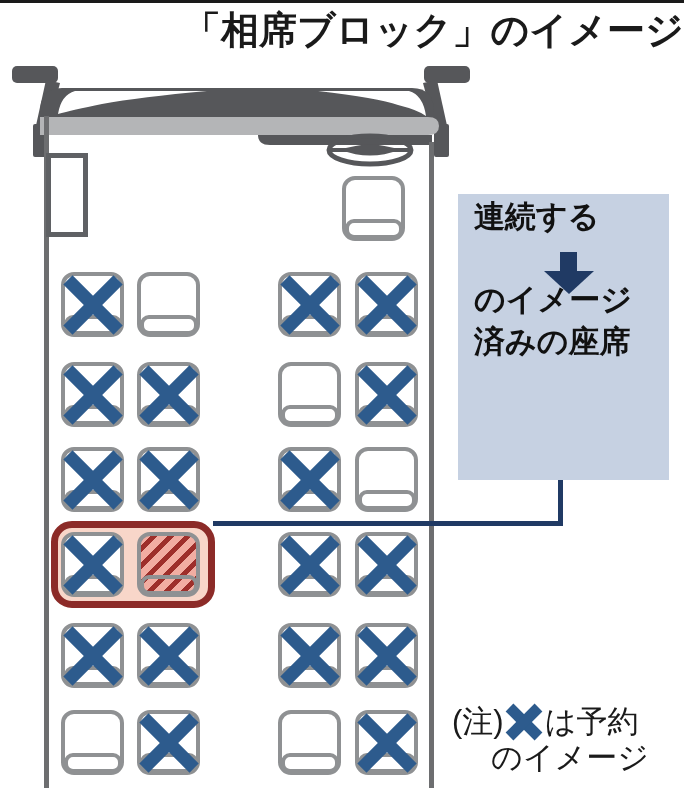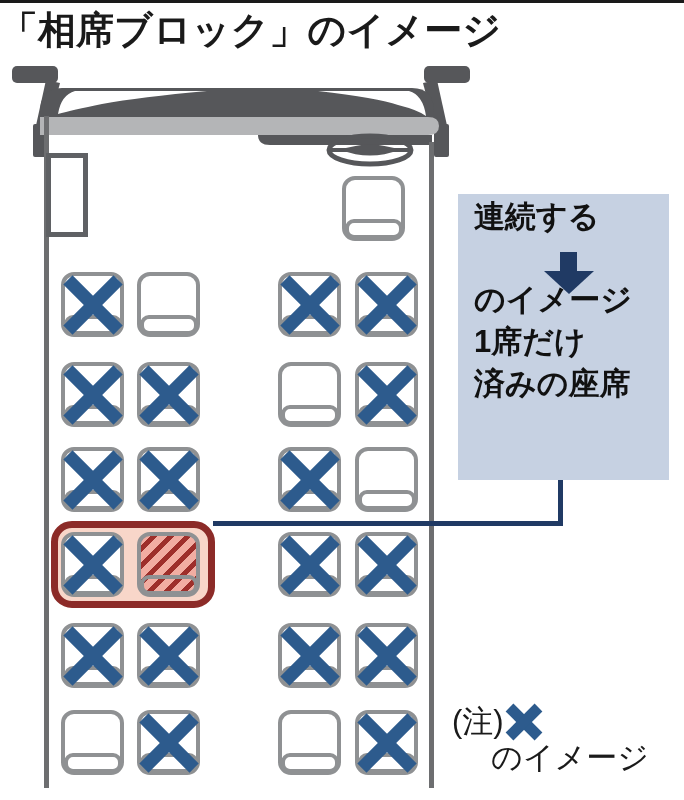--- a/index.html
+++ b/index.html
@@ -2,21 +2,21 @@
 <html><head>
 <meta charset="utf-8">
 <style>
   html,body { margin:0; padding:0; background:#fff; }
   #stage {
     position:relative; width:684px; height:800px; overflow:hidden;
     background:#fff; font-family:"Liberation Sans","DejaVu Sans",sans-serif;
   }
   #top-rule { position:absolute; left:0; top:0; width:684px; height:3px; background:#1a1a1a; }
   #page-title {
-    position:absolute; left:0; top:5px; width:684px; text-align:left;
+    position:absolute; left:0; top:5px; width:684px; text-align:right;
     font-size:38px; font-weight:bold; color:#1a1a1a; letter-spacing:0px;
   }
   
   .wall { position:absolute; background:#6d6e70; }
   #wall-left  { left:44px; top:116px; width:5px; height:672px; }
   #wall-right { left:429px; top:142px; width:5px; height:646px; }
   #front-svg { position:absolute; left:0; top:0; }
   #door {
     position:absolute; left:46px; top:153px; width:42px; height:84px;
     border:5px solid #5f6164; background:#fff; box-sizing:border-box; z-index:2;
@@ -190,24 +190,24 @@
       </div>
       <div class="seat reserved" style="left: 355px; top: 710px;">
         <span class="base"></span>
       </div>
     </div>
 
   <div id="anno-box">
     <div class="anno-line">連続する</div>
     <div id="dn-arrow"></div>
     <div class="anno-line">のイメージ</div>
-    <div class="anno-line">1席だけ</div>
     <div class="anno-line">済みの座席</div>
   </div>
 
   <div id="note">
     <div id="note-line1">
       <span>(注)</span>
       <span class="note-x"></span>
+      <span>は予約</span>
     </div>
     <div id="note-line2">のイメージ</div>
   </div>
 </div>
 
 </body></html>

